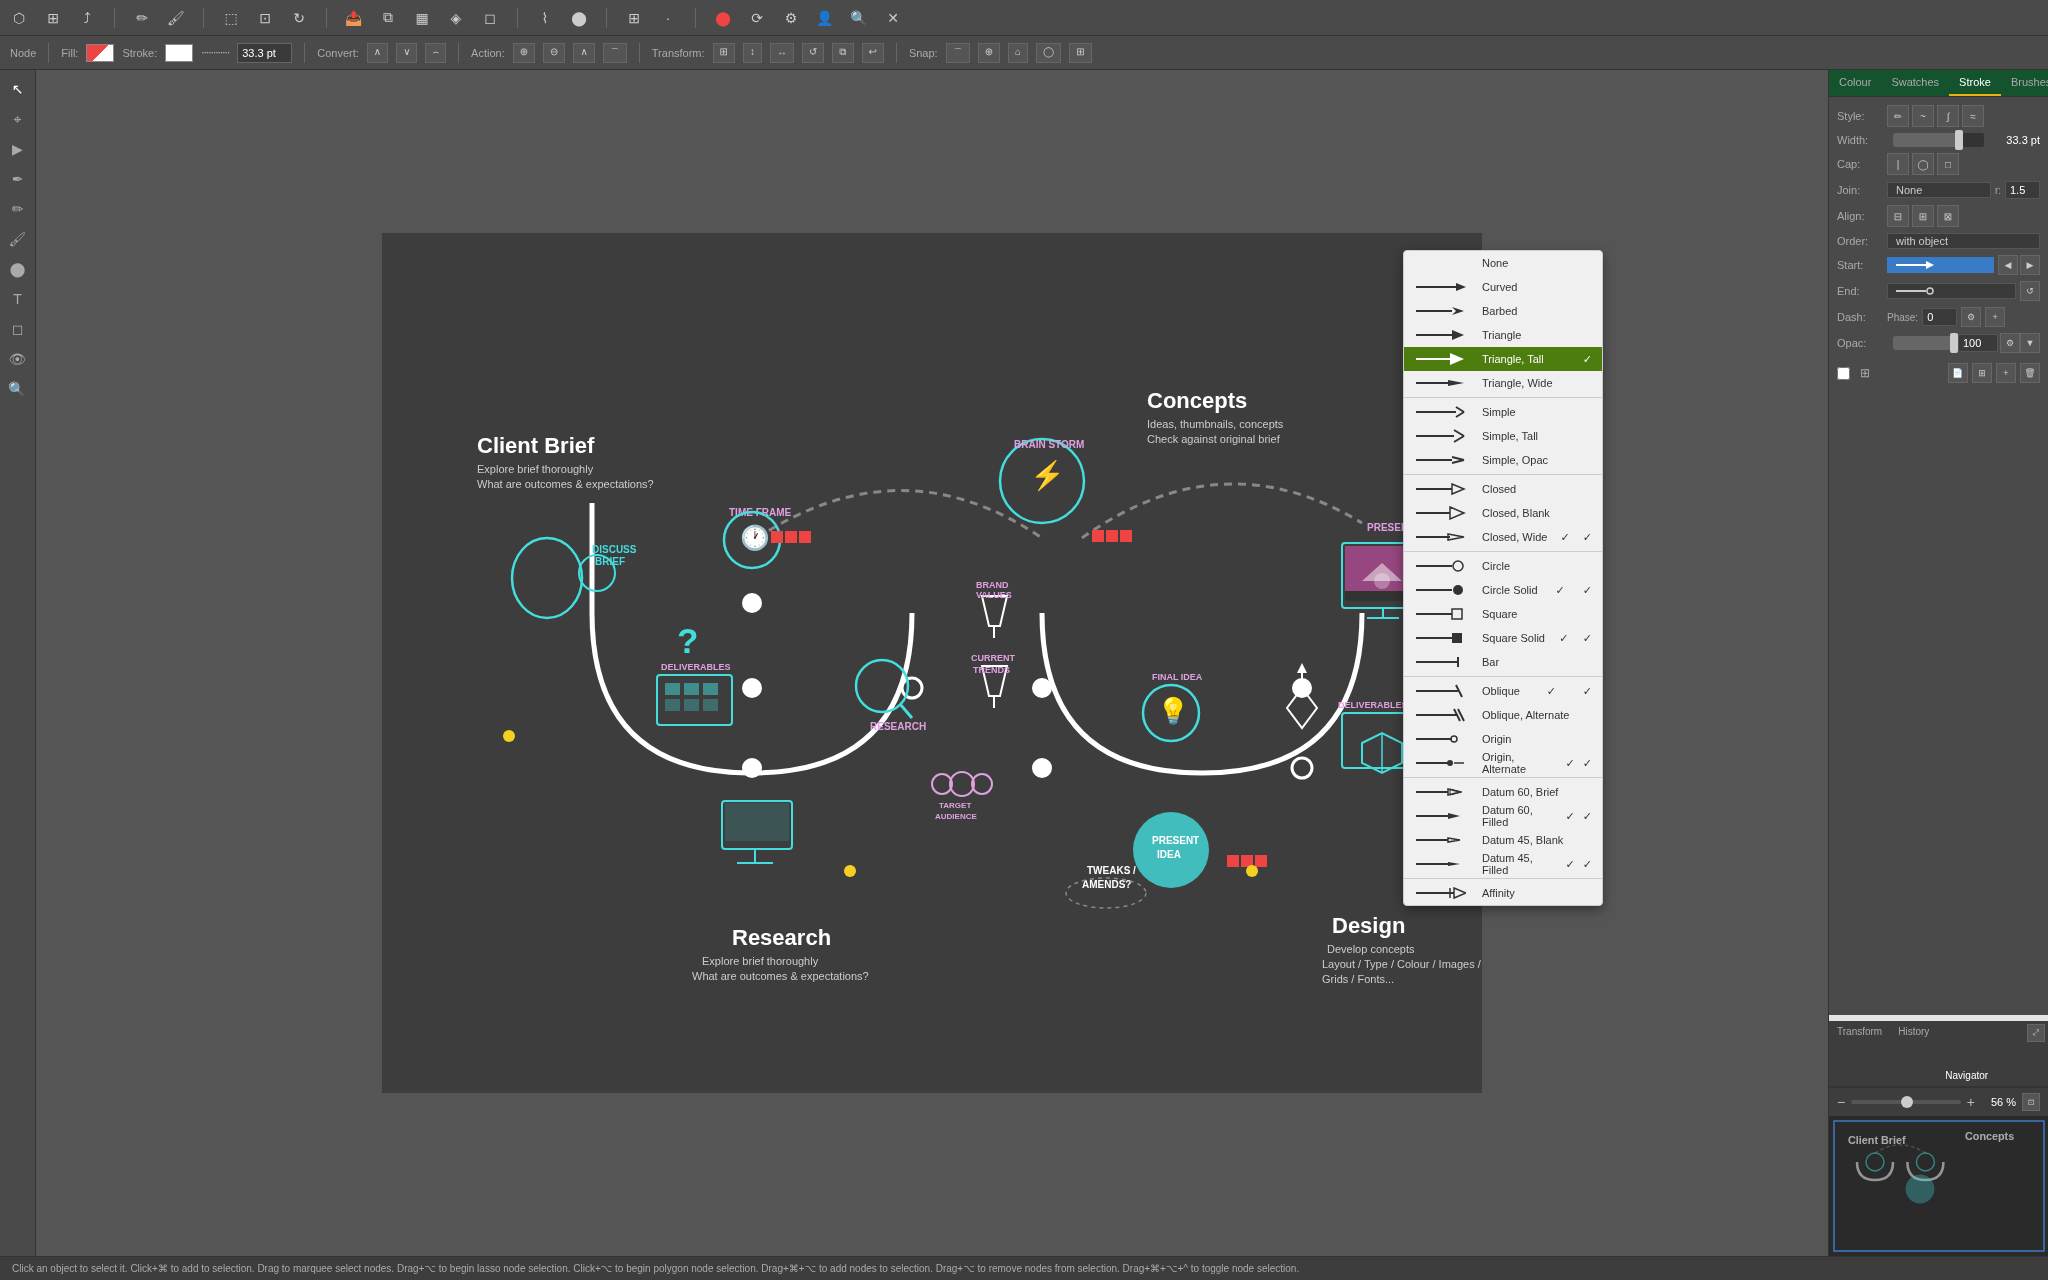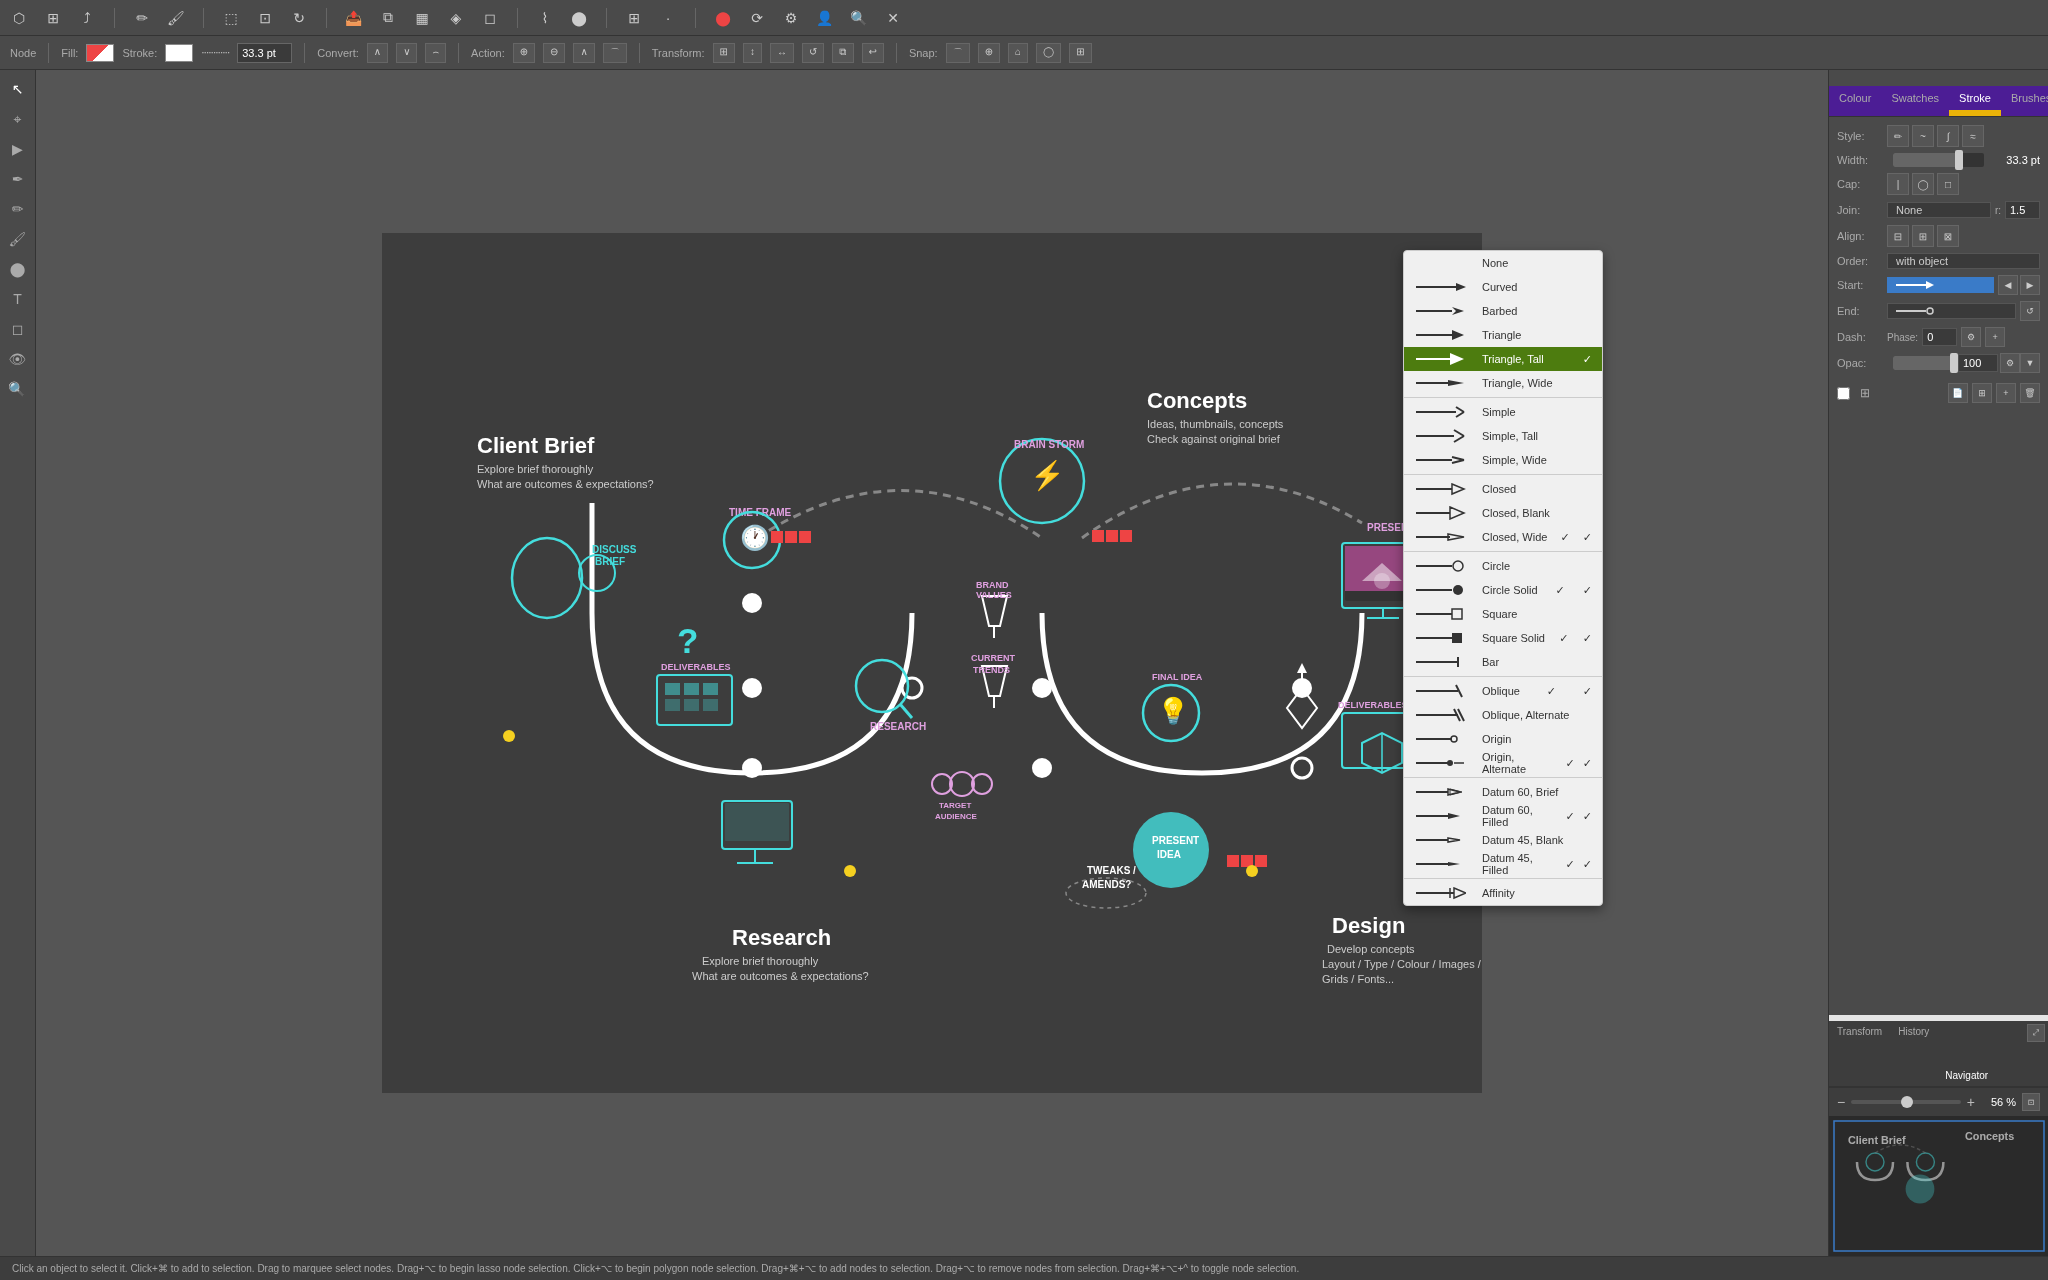--- a/index.html
+++ b/index.html
@@ -151,35 +151,34 @@
       background: #4a4a4a;
       border-left: 1px solid #333;
       display: flex;
       flex-direction: column;
       flex-shrink: 0;
     }
 
     
     .panel-tabs {
       display: flex;
-      background: #4c1d95;
+      background: #14532d;
       border-bottom: 1px solid #333;
       flex-shrink: 0;
-      margin-top: 16px;
     }
     .panel-tab {
       padding: 6px 10px;
       font-size: 11px;
       color: #aaa;
       cursor: pointer;
       border-bottom: 2px solid transparent;
     }
     .panel-tab.active {
       color: #fff;
-      border-bottom: 6px solid #eab308;
+      border-bottom: 2px solid #eab308;
     }
 
     
     .stroke-panel {
       padding: 8px;
       flex: 1;
       overflow-y: auto;
     }
 
     .panel-row {
@@ -708,21 +707,21 @@
       </div>
 
       <div class="dropdown-item">
         <div class="dropdown-item-icon">
           <svg width="52" height="14">
               <line x1="2" y1="7" x2="38" y2="7" stroke="#333" stroke-width="2"></line>
               <line x1="38" y1="4" x2="50" y2="7" stroke="#333" stroke-width="2"></line>
               <line x1="38" y1="10" x2="50" y2="7" stroke="#333" stroke-width="2"></line>
             </svg>
         </div>
-        <span class="dropdown-item-label">Simple, Wide</span>
+        <span class="dropdown-item-label">Simple, Opac</span>
       </div>
       <div class="dropdown-separator"></div>
 
       <div class="dropdown-item">
         <div class="dropdown-item-icon">
           <svg width="52" height="14">
               <line x1="2" y1="7" x2="38" y2="7" stroke="#333" stroke-width="2"></line>
               <polygon points="38,2 50,7 38,12" fill="none" stroke="#333" stroke-width="1.5"></polygon>
             </svg>
         </div>

